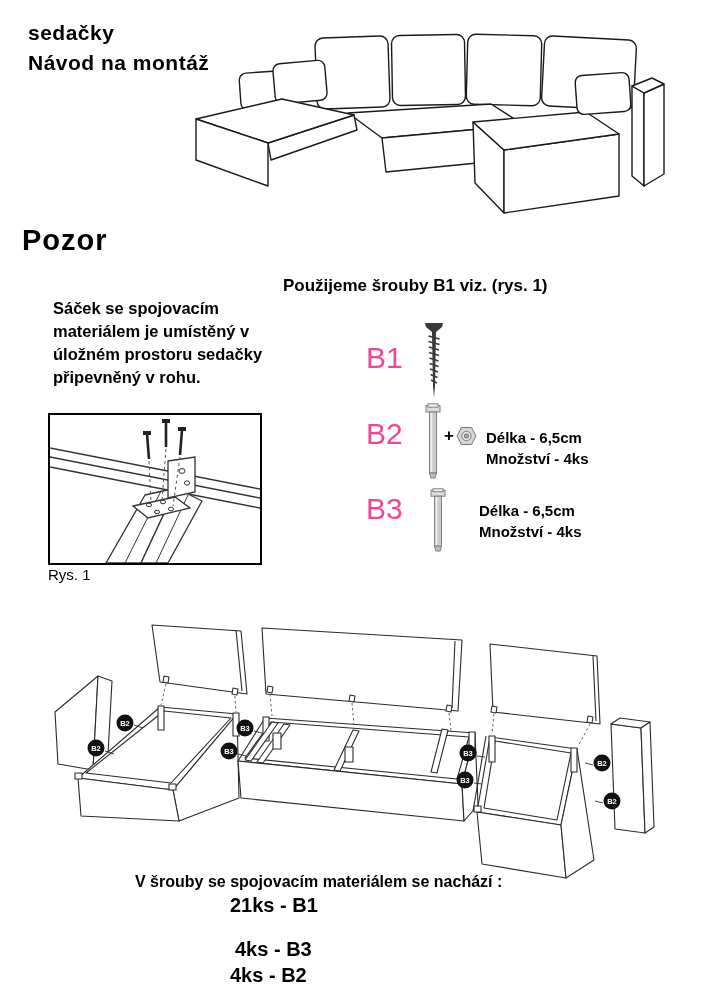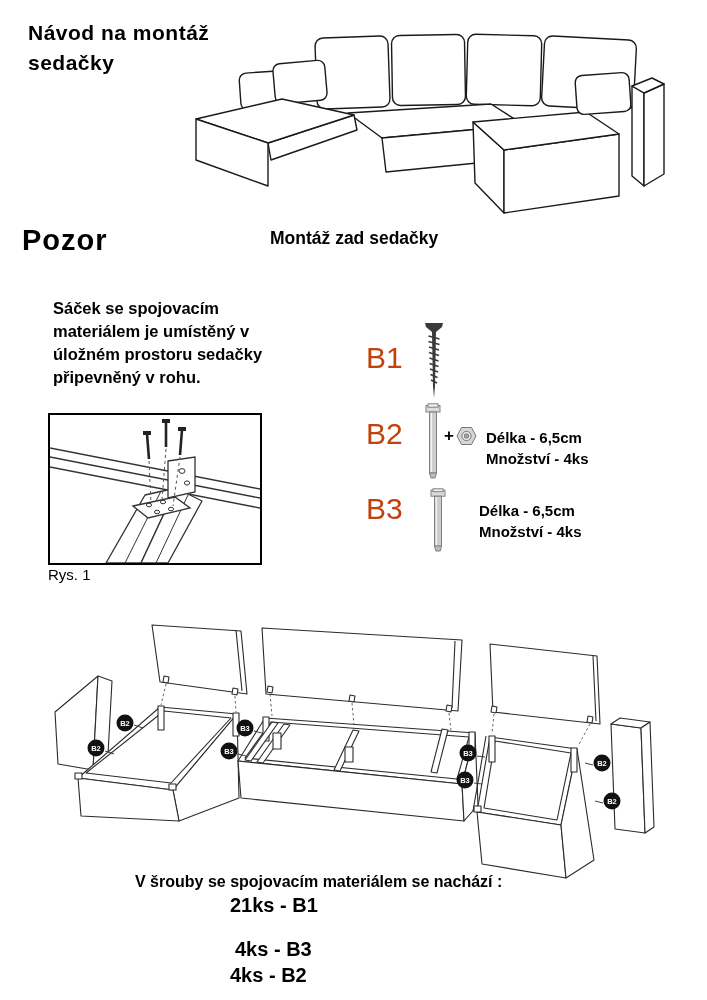--- a/index.html
+++ b/index.html
@@ -6,35 +6,35 @@
   .page{position:relative;width:707px;height:1000px;background:#fff;overflow:hidden;
         font-family:"Liberation Sans",sans-serif;color:#000;}
   .abs{position:absolute;}
   .title{left:28px;top:18px;font-size:21px;font-weight:bold;line-height:30px;letter-spacing:.5px;}
   .pozor{left:22px;top:224px;font-size:29px;font-weight:bold;letter-spacing:1px;}
   .montaz{left:270px;top:228px;font-size:17.5px;font-weight:bold;}
   .pouzijeme{left:283px;top:276px;font-size:17px;font-weight:bold;}
   .sacek{left:22px;top:297px;width:252px;font-size:16.5px;font-weight:bold;line-height:23px;margin-left:31px;}
   .rys-frame{left:48px;top:413px;width:214px;height:152px;border:2px solid #000;box-sizing:border-box;}
   .rys-caption{left:48px;top:566px;width:214px;text-align:left;font-size:15px;}
-  .hw-label{font-size:30px;font-weight:400;color:#c2410c;}
+  .hw-label{font-size:30px;font-weight:400;color:#ec4899;}
   .hw-text{font-size:15px;font-weight:bold;line-height:21px;white-space:nowrap;}
   .plus{font-size:17px;font-weight:bold;}
   .bag-head{left:135px;top:873px;font-size:16px;font-weight:bold;}
   .bag-item{font-size:20px;font-weight:bold;margin-left:15px;}
   svg{display:block;}
 </style>
 </head>
 <body>
 
 <div class="page">
 
   <div class="abs title">
+    <div>sedačky</div>
     <div>Návod na montáž</div>
-    <div>sedačky</div>
   </div>
 
   <svg class="abs" style="left:186px;top:25px" width="520" height="195" viewBox="0 0 520 195">
     <g fill="#fff" stroke="#1a1a1a" stroke-width="1.4" stroke-linejoin="round">
       <g>
         <rect x="130" y="12" width="73" height="71" rx="8" transform="rotate(-2 166 47)"></rect>
         <rect x="206" y="10" width="73" height="70" rx="8" transform="rotate(-1 242 45)"></rect>
         <rect x="281" y="10" width="74" height="70" rx="8" transform="rotate(1.5 318 45)"></rect>
         <rect x="357" y="13" width="92" height="70" rx="8" transform="rotate(3 403 48)"></rect>
       </g>
@@ -63,21 +63,21 @@
       </g>
       <g>
         <polygon points="82,118 168,90 171,105 85,135"></polygon>
         <polygon points="10,94 96,74 168,90 82,118"></polygon>
         <polygon points="10,94 82,118 82,161 10,135"></polygon>
       </g>
     </g>
   </svg>
 
   <div class="abs pozor">Pozor</div>
-  <div class="abs montaz">Montáž zad sedačky</div>
+  <div class="abs pouzijeme">Použijeme šrouby B1 viz. (rys. 1)</div>
   <div class="abs sacek">Sáček se spojovacím materiálem je umístěný v úložném prostoru sedačky připevněný v rohu.</div>
 
   <div class="abs rys-frame">
     <svg width="210" height="148" viewBox="0 0 210 148">
       <g stroke="#333" stroke-width="1.3" fill="none">
         <line x1="0" y1="33" x2="210" y2="74"></line>
         <line x1="0" y1="42" x2="210" y2="83"></line>
         <line x1="0" y1="52" x2="210" y2="93"></line>
       </g>
       <g fill="#fff" stroke="#333" stroke-width="1.3" stroke-linejoin="round">

